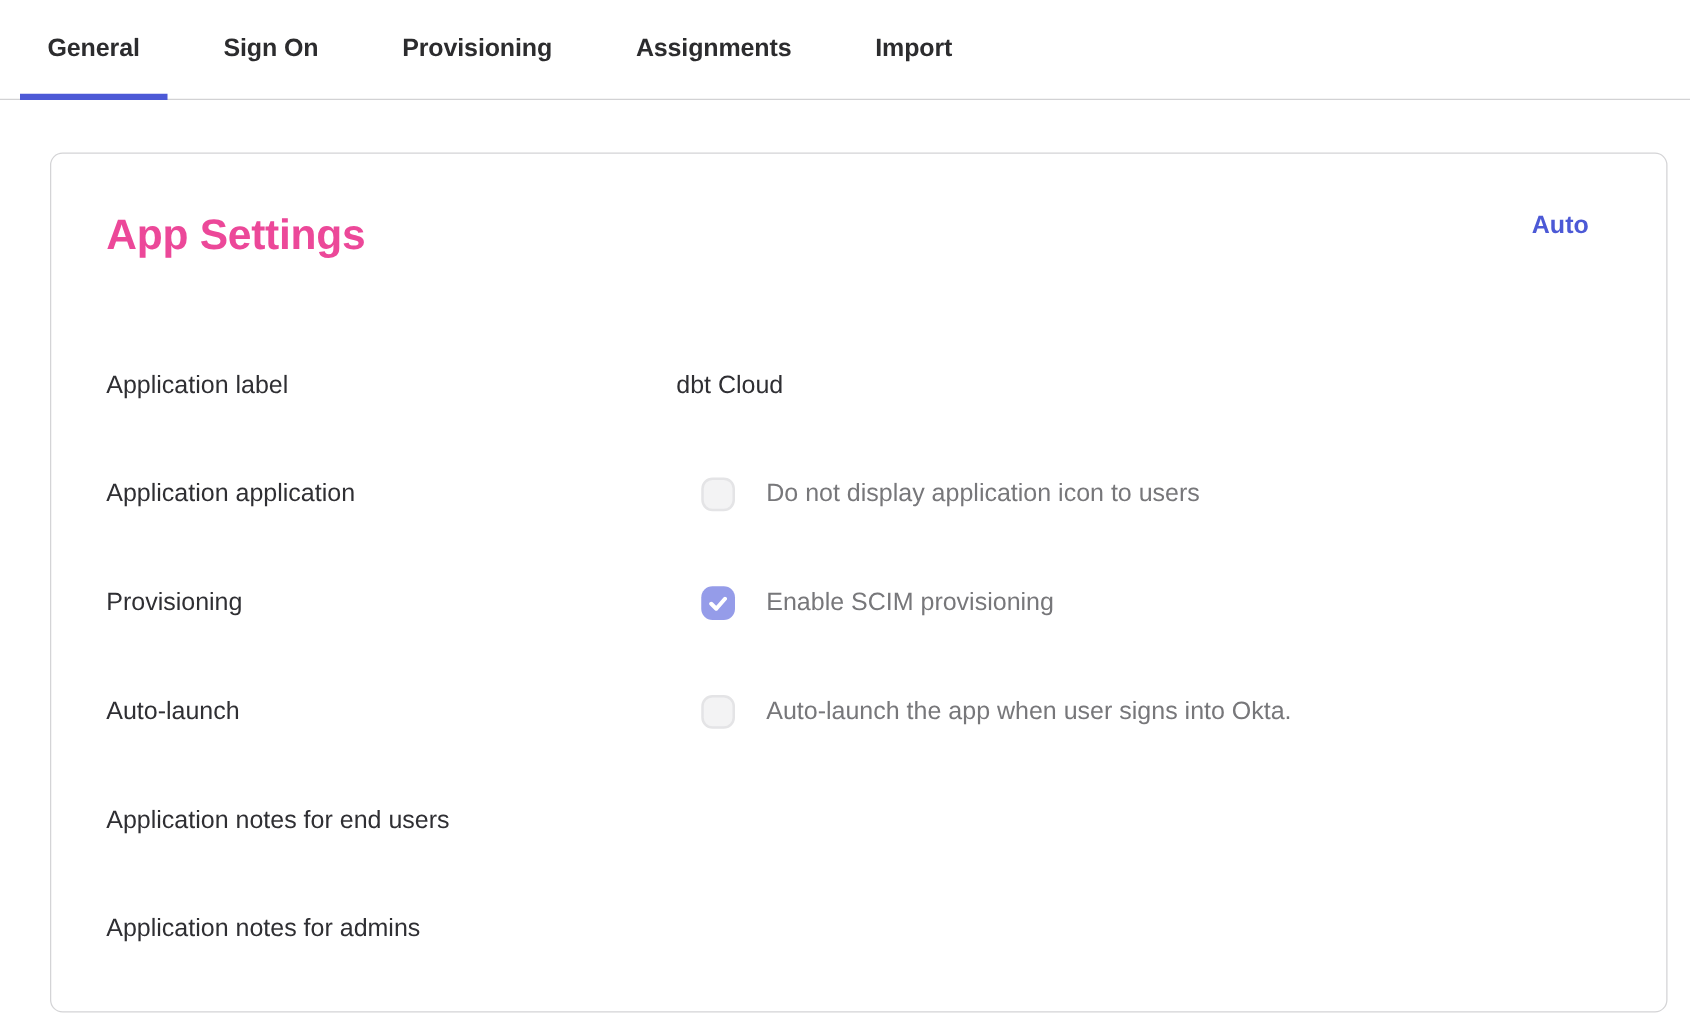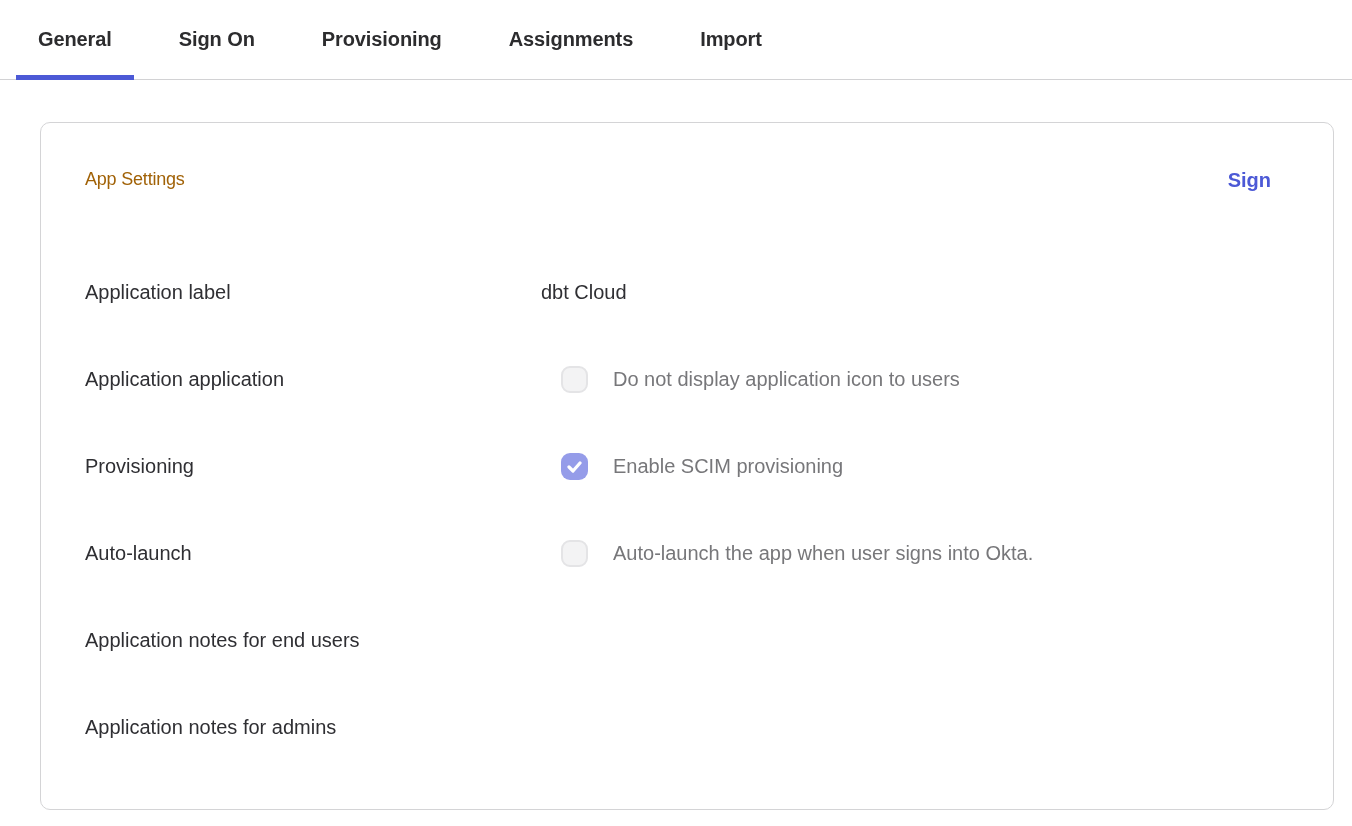--- a/index.html
+++ b/index.html
@@ -50,23 +50,23 @@
     border-radius:10px;
     overflow:hidden;
   }
   .card-header{
     display:flex;
     justify-content:space-between;
     align-items:flex-start;
     padding:46px 62px 0 44px;
   }
   .card-title{
-    font-size:18px;
-    font-weight:400;
-    color:#a16207;
+    font-size:34px;
+    font-weight:700;
+    color:#ec4899;
     letter-spacing:-0.2px;
   }
   .edit-link{
     font-size:20px;
     font-weight:700;
     color:var(--accent);
     text-decoration:none;
     cursor:pointer;
   }
   .rows{margin-top:57px;}
@@ -121,21 +121,21 @@
   <div class="tab active">General</div>
   <div class="tab">Sign On</div>
   <div class="tab">Provisioning</div>
   <div class="tab">Assignments</div>
   <div class="tab">Import</div>
 </div>
 
 <div class="card">
   <div class="card-header">
     <div class="card-title">App Settings</div>
-    <a class="edit-link">Sign</a>
+    <a class="edit-link">Auto</a>
   </div>
 
   <div class="rows">
 
     <div class="row">
       <div class="row-label">Application label</div>
       <div class="row-value">dbt Cloud</div>
     </div>
 
     <div class="row">

